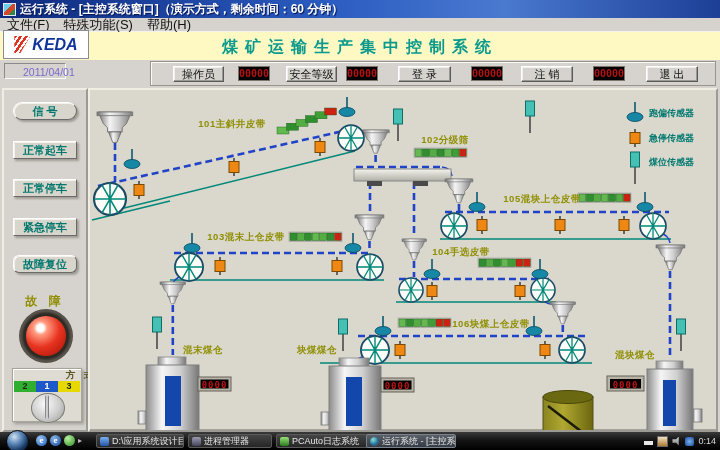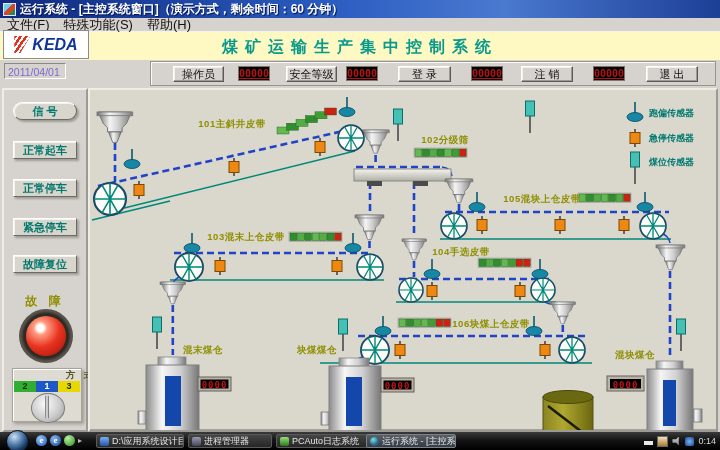--- a/index.html
+++ b/index.html
@@ -26,28 +26,28 @@
   .logo b{font-size:16px;font-style:italic;color:#10359a;letter-spacing:0;}
   .appTitle{position:absolute;left:150px;right:150px;top:5px;text-align:center;
     font-size:16px;font-weight:bold;color:#0a9a8c;letter-spacing:7px;white-space:nowrap;}
   .timer{position:absolute;right:8px;top:2px;width:72px;height:17px;background:#000;
     border:2px solid;border-color:#f8f6f0 #8a8878 #8a8878 #f8f6f0;
     color:#33dd33;font:bold 11px "DejaVu Sans Mono",monospace;text-align:center;line-height:17px;letter-spacing:1px;}
   
   .toolrow{position:absolute;left:0;top:60px;width:720px;height:28px;}
   .datebox{position:absolute;left:4px;top:3px;width:62px;height:16px;background:#d6d3ce;
     border:1px solid;border-color:#8a8a8a #ffffff #ffffff #8a8a8a;
-    color:#7a6ad0;font-size:10.5px;line-height:16px;padding-left:3px;box-sizing:border-box;}
+    color:#7a6ad0;font-size:10.5px;line-height:16px;padding-left:18px;box-sizing:border-box;}
   .toolgroup{position:absolute;left:150px;top:1px;width:566px;height:25px;
     border:1px solid #98948a;box-shadow:inset 1px 1px 0 #fbfaf6;box-sizing:border-box;}
   .xpbtn{position:absolute;top:4px;height:16px;background:#d6d3ce;font-size:11px;color:#101010;
     text-align:center;line-height:15px;border:1px solid;border-color:#ffffff #5a5a5a #5a5a5a #ffffff;
     box-shadow:inset -1px -1px 0 #9a9a94,inset 1px 1px 0 #f2f0ea;box-sizing:border-box;white-space:nowrap;cursor:default;}
   .ledbox{position:absolute;top:4px;height:15px;background:#000;border:1px solid #7a766c;
-    color:#b41212;font:bold 10px "DejaVu Sans Mono",monospace;text-align:center;line-height:13px;box-sizing:border-box;text-decoration:underline;}
+    color:#b41212;font:bold 10px "DejaVu Sans Mono",monospace;text-align:center;line-height:13px;box-sizing:border-box;}
   
   .sidebar{position:absolute;left:2px;top:88px;width:86px;height:344px;background:#d6d3ce;
     border:2px outset #f0ede4;box-sizing:border-box;}
   .sbtn{position:absolute;left:9px;width:64px;height:18px;background:#d8d5cc;
     border:1px solid;border-color:#ffffff #6a6a6a #6a6a6a #ffffff;box-shadow:2px 2px 2px rgba(90,90,80,.45),inset 1px 1px 0 #f4f2ec;
     color:#00786e;font-size:11px;font-weight:bold;text-align:center;line-height:16px;box-sizing:border-box;white-space:nowrap;}
   .faultlbl{position:absolute;left:0;width:100%;top:203px;text-align:center;
     color:#8f8f00;font-size:12px;font-weight:bold;letter-spacing:4px;}
   .lamp{position:absolute;left:15px;top:219px;width:54px;height:54px;border-radius:50%;
     background:radial-gradient(circle at 50% 50%,#2e2a24 58%,#5a554c 66%,#37332c 92%);}
@@ -127,21 +127,21 @@
       <div class="ledbox" style="left:442px;width:32px;">00000</div>
       <div class="xpbtn" style="left:495px;width:52px;">退  出</div>
     </div>
   </div>
 
   <div class="sidebar">
     <div class="sbtn" style="top:12px;border-radius:9px;">信  号</div>
     <div class="sbtn" style="top:51px;">正常起车</div>
     <div class="sbtn" style="top:89px;">正常停车</div>
     <div class="sbtn" style="top:128px;">紧急停车</div>
-    <div class="sbtn" style="top:165px;">故障复位</div>
+    <div class="sbtn" style="top:165px;border-radius:6px;">故障复位</div>
     <div class="faultlbl">故  障</div>
     <div class="lamp">
         <i></i>
       </div>
     <div class="modebox">
       <div class="mlbl">方 式</div>
       <div class="msegs">
         <span style="background: rgb(47, 174, 47);">2</span>
         <span style="background: rgb(30, 88, 200);">1</span>
         <span style="background: rgb(230, 216, 0);">3</span>

